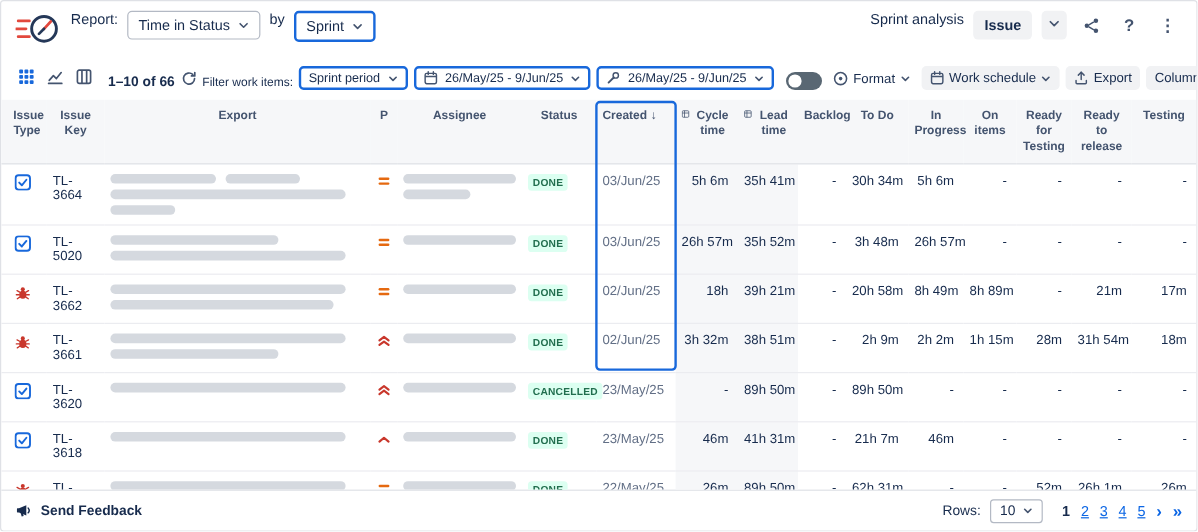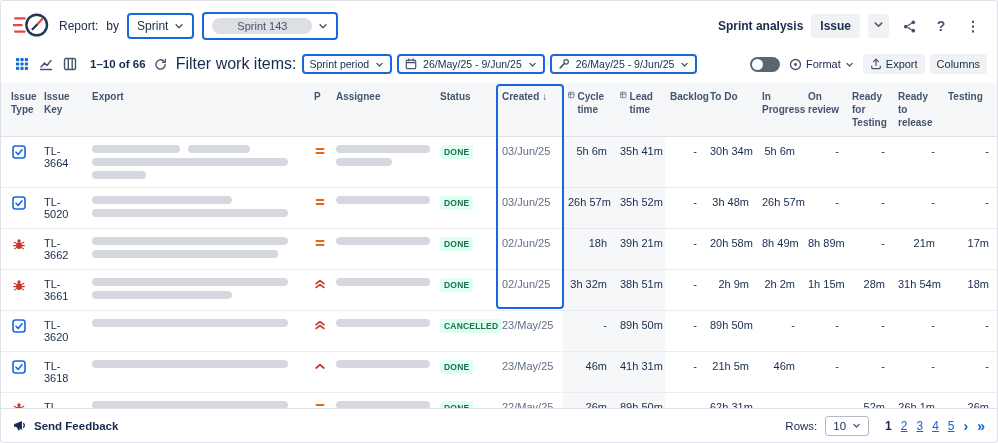--- a/index.html
+++ b/index.html
@@ -6,49 +6,49 @@
   --accent-blue:#1868DB; --link-blue:#0C66E4; --success-text:#216E4E; --success-bg:#DCFFF1;
   --priority-orange:#E56910; --priority-red:#C9372C; --header-bg:#F6F7F9; --border:#DFE1E6;
   --text:#172B4D; --muted-text:#626F86; --redacted-bar:#D5D9DF; --logo-red:#E2483D; --logo-navy:#253858;
 }
 *{margin:0;padding:0;box-sizing:border-box}
 html,body{width:998px;height:443px}
 body{font-family:"Liberation Sans",sans-serif;color:var(--text);background:#fff;font-size:12px;overflow:hidden}
 .app{width:998px;height:443px;border:1px solid var(--border);border-radius:3px;display:flex;flex-direction:column;background:#fff;overflow:hidden}
 
 
-.topbar{display:flex;align-items:center;gap:8px;padding:8px 12px;height:50px;flex:0 0 auto}
+.topbar{display:flex;align-items:flex-start;gap:8px;padding:8px 12px;height:50px;flex:0 0 auto}
 .lbl{font-size:12px;white-space:nowrap}
 .dd{display:inline-flex;align-items:center;gap:6px;padding:4px 8px;border:1px solid #B3B9C4;border-radius:4px;background:#fff;font-size:12px;font-weight:500;cursor:pointer;white-space:nowrap}
 .dd.blue{border:2px solid var(--accent-blue)}
 .chev{color:#44546F;flex:0 0 auto}
 .pill{background:#DCDFE4;border-radius:9px;padding:2px 10px;font-size:11px;color:#44546F;min-width:100px;text-align:center;white-space:nowrap}
 .spacer{flex:1}
-.link-plain{font-size:12px;font-weight:700;color:var(--text);text-decoration:none;cursor:pointer;white-space:nowrap}
+.link-plain{font-size:12px;font-weight:400;color:var(--text);text-decoration:none;cursor:pointer;white-space:nowrap}
 .btn{background:#F1F2F4;border:none;border-radius:4px;padding:5px 9px;font-family:inherit;font-size:12px;font-weight:600;color:var(--text);cursor:pointer;white-space:nowrap}
 .btn.icononly{padding:5px 5px}
 .iconbtn{background:none;border:none;width:24px;height:24px;display:flex;align-items:center;justify-content:center;cursor:pointer;border-radius:4px;color:#44546F;font-size:14px;font-weight:700;font-family:inherit}
 
 
-.filterbar{display:flex;align-items:center;gap:5px;padding:2px 10px 8px;flex:0 0 auto;font-size:11px}
+.filterbar{display:flex;align-items:flex-end;gap:5px;padding:2px 10px 8px;flex:0 0 auto;font-size:11px}
 .viewicons{display:flex;gap:2px;align-items:center}
 .vbtn{width:22px;height:22px;display:flex;align-items:center;justify-content:center;border-radius:4px;cursor:pointer;background:none;border:none}
 .count{font-weight:700;font-size:11.5px;white-space:nowrap;margin-left:4px}
 .ref{background:none;border:none;cursor:pointer;width:20px;height:20px;display:flex;align-items:center;justify-content:center}
-.flabel{font-size:16px;white-space:nowrap}
+.flabel{font-size:10px;white-space:nowrap}
 .dd.small{padding:2px 6px;font-size:10.5px;gap:6px}
 .toggle{width:30px;height:15px;border-radius:8px;background:#596773;position:relative;cursor:pointer;border:none;flex:0 0 auto}
 .toggle .knob{position:absolute;top:2px;left:2px;width:11px;height:11px;border-radius:50%;background:#fff}
 .ghost{display:inline-flex;align-items:center;gap:4px;background:none;border:none;font-family:inherit;font-size:11px;font-weight:500;color:var(--text);cursor:pointer;white-space:nowrap;padding:3px 4px}
 .btn.dd2{display:inline-flex;align-items:center;gap:4px;font-weight:500;font-size:11px;padding:4px 7px}
 
 
 .table-wrap{position:relative;flex:1;overflow:hidden}
 table{border-collapse:collapse;table-layout:fixed;width:996px}
-thead th{background:var(--header-bg);text-align:left;vertical-align:top;padding:7px 5px;font-size:10px;font-weight:700;color:#44546F;border-bottom:1px solid var(--border);line-height:1.3}
+thead th{background:var(--header-bg);text-align:center;vertical-align:top;padding:7px 5px;font-size:10px;font-weight:700;color:#44546F;border-bottom:1px solid var(--border);line-height:1.3}
 thead th:first-child{padding-left:10px}
 .hwrap{display:flex;gap:3px;align-items:flex-start}
 tbody td{padding:8px 5px;vertical-align:top;border-bottom:1px solid #EBECF0;font-size:11px}
 td.c-type{padding-left:11px}
 .key{font-weight:400;font-size:11px;cursor:pointer}
 .bar{display:inline-block;height:8px;border-radius:4px;background:var(--redacted-bar)}
 .bar-line{display:flex;gap:8px;margin-bottom:5px}
 .bar-line:last-child{margin-bottom:0}
 .badge{display:inline-block;background:var(--success-bg);color:var(--success-text);font-size:8.5px;font-weight:700;padding:2px 4px;border-radius:3px;letter-spacing:.2px;white-space:nowrap}
 td.c-created{color:var(--muted-text)}
@@ -79,29 +79,29 @@
           <path d="M2 9 H12"></path>
             <path d="M0 16 H9"></path>
             <path d="M2 23 H12"></path>
         </g>
         <circle cx="25" cy="16" r="11" fill="none" stroke="#253858" stroke-width="2.6"></circle>
         <path d="M25 16 L31 9.5" stroke="#E2483D" stroke-width="2.4" stroke-linecap="round"></path>
         <path d="M25 16 L20.5 20.5" stroke="#253858" stroke-width="2.4" stroke-linecap="round"></path>
       </svg>
     </span>
     <span class="lbl">Report:</span>
+    <div class="dd">
+      <span>Time in Status</span>
+      <svg class="chev" width="10" height="10" viewBox="0 0 12 12">
+          <path d="M2.5 4.5 L6 8 L9.5 4.5" fill="none" stroke="currentColor" stroke-width="1.6" stroke-linecap="round" stroke-linejoin="round"></path>
+        </svg>
+    </div>
     <span class="lbl">by</span>
     <div class="dd blue">
       <span>Sprint</span>
-      <svg class="chev" width="10" height="10" viewBox="0 0 12 12">
-          <path d="M2.5 4.5 L6 8 L9.5 4.5" fill="none" stroke="currentColor" stroke-width="1.6" stroke-linecap="round" stroke-linejoin="round"></path>
-        </svg>
-    </div>
-    <div class="dd blue">
-      <span class="pill">Sprint 143</span>
       <svg class="chev" width="10" height="10" viewBox="0 0 12 12">
           <path d="M2.5 4.5 L6 8 L9.5 4.5" fill="none" stroke="currentColor" stroke-width="1.6" stroke-linecap="round" stroke-linejoin="round"></path>
         </svg>
     </div>
     <div class="spacer"></div>
     <a class="link-plain">Sprint analysis</a>
     <button class="btn">Issue</button>
     <button class="btn icononly">
       <svg class="chev" width="11" height="11" viewBox="0 0 12 12">
           <path d="M2.5 4.5 L6 8 L9.5 4.5" fill="none" stroke="currentColor" stroke-width="1.6" stroke-linecap="round" stroke-linejoin="round"></path>
@@ -189,20 +189,31 @@
     <div class="spacer"></div>
     <button class="toggle">
         <span class="knob"></span>
       </button>
     <button class="ghost">
       <svg width="13" height="13" viewBox="0 0 14 14" fill="none" stroke="#44546F" stroke-width="1.4">
           <circle cx="7" cy="7" r="5.4"></circle>
           <circle cx="7" cy="7" r="1.6" fill="#44546F" stroke="none"></circle>
         </svg>
       <span>Format</span>
+      <svg class="chev" width="9" height="9" viewBox="0 0 12 12">
+          <path d="M2.5 4.5 L6 8 L9.5 4.5" fill="none" stroke="currentColor" stroke-width="1.8" stroke-linecap="round" stroke-linejoin="round"></path>
+        </svg>
+    </button>
+    <button class="btn dd2">
+      <svg width="12" height="12" viewBox="0 0 14 14">
+          <rect x="1.5" y="2.5" width="11" height="10" rx="1.5" fill="none" stroke="#44546F" stroke-width="1.4"></rect>
+          <path d="M1.5 5.5 H12.5" stroke="#44546F" stroke-width="1.4"></path>
+          <path d="M4.5 1 V3.5 M9.5 1 V3.5" stroke="#44546F" stroke-width="1.4" stroke-linecap="round"></path>
+        </svg>
+      <span>Work schedule</span>
       <svg class="chev" width="9" height="9" viewBox="0 0 12 12">
           <path d="M2.5 4.5 L6 8 L9.5 4.5" fill="none" stroke="currentColor" stroke-width="1.8" stroke-linecap="round" stroke-linejoin="round"></path>
         </svg>
     </button>
     <button class="btn dd2">
       <svg width="12" height="12" viewBox="0 0 14 14" fill="none" stroke="#44546F" stroke-width="1.4" stroke-linecap="round" stroke-linejoin="round">
           <path d="M7 1.5 V8.5"></path>
           <path d="M4.2 4.2 L7 1.4 L9.8 4.2"></path>
           <path d="M2 9.5 V11.5 a1 1 0 0 0 1 1 H11 a1 1 0 0 0 1 -1 V9.5"></path>
         </svg>
@@ -262,21 +273,21 @@
                 <svg width="10" height="10" viewBox="0 0 12 12">
                   <rect x="1" y="1" width="10" height="10" rx="1.5" fill="none" stroke="#44546F" stroke-width="1.2"></rect>
                   <path d="M1 4.5 H11 M4.5 1 V11" stroke="#44546F" stroke-width="1.2"></path>
                 </svg>
                 <span>Lead time</span>
               </div>
           </th>
           <th>Backlog</th>
           <th>To Do</th>
           <th>In Progress</th>
-          <th>On review</th>
+          <th>On items</th>
           <th>Ready for Testing</th>
           <th>Ready to release</th>
           <th>Testing</th>
         </tr>
       </thead>
       <tbody id="tbody">
           <tr>
     <td class="c-type"><span><svg width="14" height="14" viewBox="0 0 14 14">
                   <rect x="1" y="1" width="12" height="12" rx="2.5" fill="none" stroke="#1868DB" stroke-width="1.6"></rect>
                   <path d="M4 7.2 L6.2 9.4 L10 4.8" fill="none" stroke="#1868DB" stroke-width="1.6" stroke-linecap="round" stroke-linejoin="round"></path>
@@ -488,21 +499,21 @@
     <td class="c-assignee">
               <div class="bar-line">
                 <span class="bar" style="width: 96px;"></span>
               </div>
             </td>
     <td class="c-status"><span class="badge">DONE</span></td>
     <td class="c-created">23/May/25</td>
     <td class="c-time shade">46m</td>
     <td class="c-time shade">41h 31m</td>
     <td class="c-time">-</td>
-    <td class="c-time">21h 5m</td>
+    <td class="c-time">21h 7m</td>
     <td class="c-time">46m</td>
     <td class="c-time">-</td>
     <td class="c-time">-</td>
     <td class="c-time">-</td>
     <td class="c-time">-</td>
   </tr>
           <tr>
     <td class="c-type"><span><svg width="14" height="14" viewBox="0 0 14 14">
                   <circle cx="7" cy="4" r="1.7" fill="#C9372C"></circle>
                   <ellipse cx="7" cy="8.6" rx="3" ry="3.4" fill="#C9372C"></ellipse>

